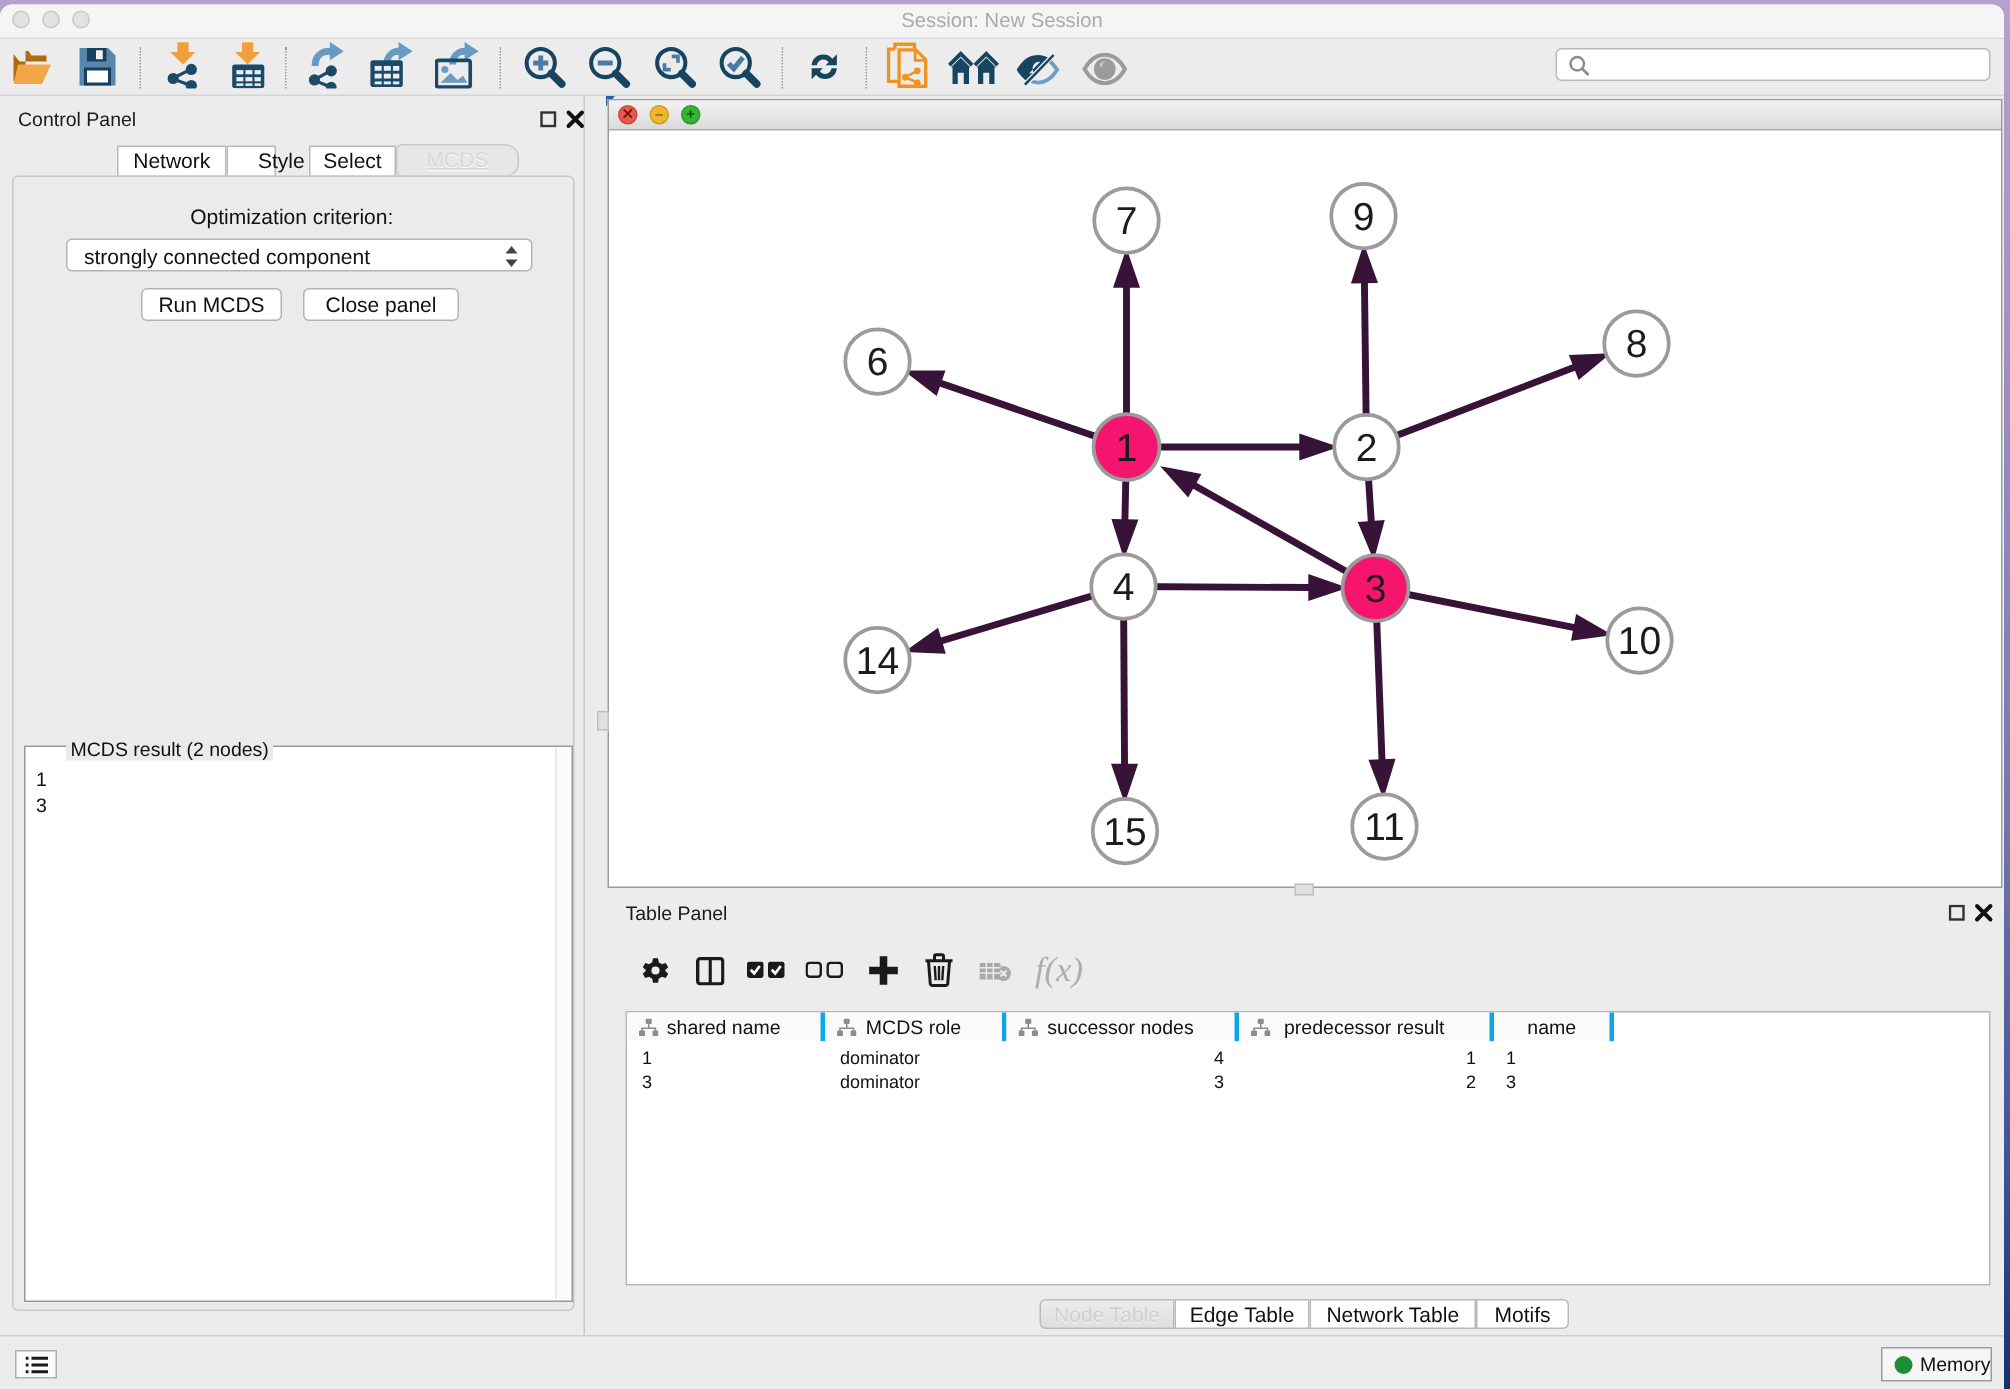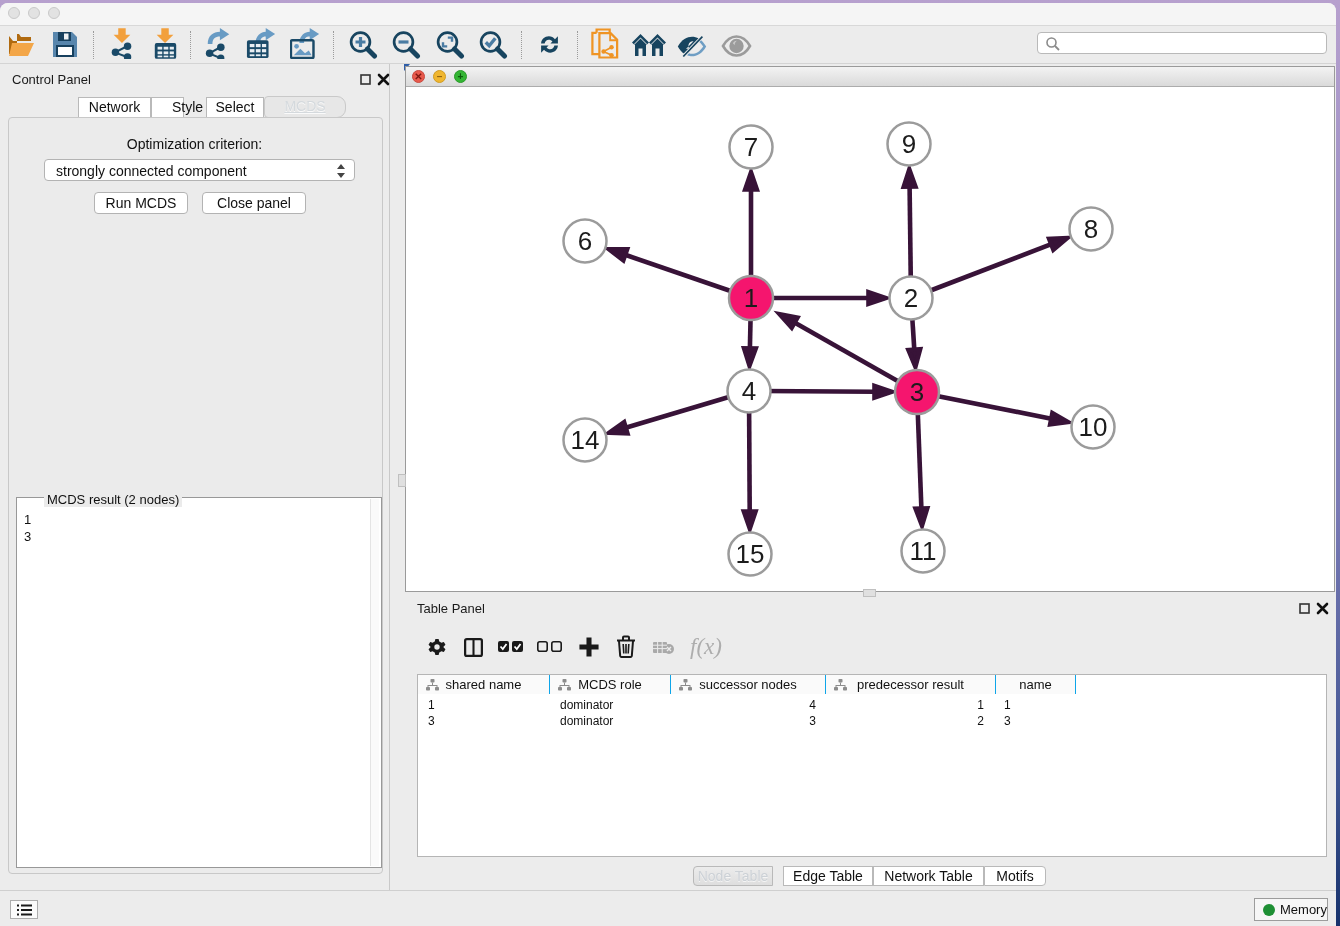--- a/index.html
+++ b/index.html
@@ -23,36 +23,37 @@
 .btn { position:absolute; height:22px; background:#fff; border:1px solid #b3b3b3; border-radius:4px; font-size:14px; color:#111; text-align:center; line-height:20px; }
 #mcdsbox { position:absolute; left:16px; top:433px; width:366px; height:371px; background:#fff; border:1px solid #989898; }
 #mcdslabel { position:absolute; left:24px; top:428px; background:#ebebeb; padding:0 3px; font-size:13px; color:#111;margin-left:20px; }
 #netwin { position:absolute; left:405px; top:63px; width:930px; height:526px; background:#fff; border:1px solid #9a9a9a; }
 #nettitle { position:absolute; left:0; top:0; width:100%; height:20px; background:linear-gradient(#f3f3f3,#dadada); border-bottom:1px solid #acacac; }
 #nettitle .t { position:absolute; width:100%; top:3px; text-align:center; font-size:13px; color:#111; }
 .mac { position:absolute; top:3px; width:13px; height:13px; border-radius:50%; }
 .mac span { position:absolute; left:0; top:0; width:11px; height:11px; font-size:10px; font-weight:bold; text-align:center; line-height:11px; }
 #tpanel { position:absolute; left:406px; top:590px; width:930px; height:297px; background:#ececec; }
 #tableview { position:absolute; left:11px; top:81px; width:910px; height:183px; background:#fff; border:1px solid #b5b5b5; }
-.th { position:absolute; top:0; height:19px; border-right:1px solid #0ea5e9; background:#fafafa; font-size:13px; color:#111;text-decoration:underline; }
+.th { position:absolute; top:0; height:19px; border-right:3px solid #0ea5e9; background:#fafafa; font-size:13px; color:#111;text-decoration:underline; }
 .th .lbl { position:absolute; top:2px; width:100%; text-align:center; }
 .thicon { position:absolute; left:8px; top:4px; }
 .tcell { position:absolute; font-size:12px; color:#111; }
 .btab { position:absolute; top:0; height:20px; background:#fff; border:1px solid #b9b9b9; font-size:14px; color:#111; text-align:center; line-height:18px; }
 #statusbar { position:absolute; left:0; top:887px; width:100%; height:36px; background:#ececec; border-top:1px solid #cfcfcf; }
 #memorybtn { position:absolute; left:1254px; top:7px; width:74px; height:23px; background:#f6f6f6; border:1px solid #9c9c9c; font-size:13px; color:#111; }
 #listbtn { position:absolute; left:10px; top:9px; width:28px; height:19px; background:#fbfbfb; border:1px solid #adadad; }
 </style>
 </head>
 <body>
 <div id="win">
   <div id="titlebar">
     <div class="tl" style="left:8px;"></div>
     <div class="tl" style="left:28px;"></div>
     <div class="tl" style="left:48px;"></div>
+    <div id="title">Session: New Session</div>
   </div>
   <div id="toolbar">
     <svg class="tbi" style="left:7px;top:5px;" width="29" height="28" viewBox="0 0 29 28">
       <path d="M2 6 L2 24 L10 24 L10 4 L12 4 L14 7 L24 7 L24 11 L6 11 Z" fill="#b06a10" transform="translate(0,-1)"></path>
       <path d="M5 12 L27 12 L21 25 L2 25 Z" fill="#f3a648"></path>
     </svg>
     <svg class="tbi" style="left:51px;top:4px;" width="28" height="29" viewBox="0 0 28 29">
       <path d="M2 2 L21 2 L26 7 L26 27 L2 27 Z" fill="#5886ad"></path>
       <path d="M7 2 L20 2 L20 11 L7 11 Z" fill="#17405e"></path>
       <path d="M13 3.5 L17.5 3.5 L17.5 9.5 L13 9.5 Z" fill="#eef2f5"></path>
@@ -406,21 +407,21 @@
       <div class="tcell" style="left:142px; top:23px;">dominator</div>
       <div class="tcell" style="left:370px; top:23px; width:28px; text-align:right;">4</div>
       <div class="tcell" style="left:538px; top:23px; width:28px; text-align:right;">1</div>
       <div class="tcell" style="left:586px; top:23px;">1</div>
       <div class="tcell" style="left:10px; top:39px;">3</div>
       <div class="tcell" style="left:142px; top:39px;">dominator</div>
       <div class="tcell" style="left:370px; top:39px; width:28px; text-align:right;">3</div>
       <div class="tcell" style="left:538px; top:39px; width:28px; text-align:right;">2</div>
       <div class="tcell" style="left:586px; top:39px;">3</div>
     </div>
-    <div class="btab" style="left:287px; top:273px; width:80px; background:linear-gradient(#ececec,#dedede); color:#ccd1d6; text-shadow:0 1px 0 #f5f5f5; border-radius:4px 0 0 4px;">Node Table</div>
+    <div class="btab" style="left:287px; top:273px; width:90px; background:linear-gradient(#ececec,#dedede); color:#ccd1d6; text-shadow:0 1px 0 #f5f5f5; border-radius:4px 0 0 4px;">Node Table</div>
     <div class="btab" style="left:377px; top:273px; width:90px;">Edge Table</div>
     <div class="btab" style="left:467px; top:273px; width:111px;">Network Table</div>
     <div class="btab" style="left:578px; top:273px; width:62px; border-radius:0 4px 4px 0;">Motifs</div>
   </div>
   <div style="position:absolute;left:398px;top:471px;width:8px;height:13px;background:#e0e0e0;border:1px solid #c0c0c0;"></div>
   <div style="position:absolute;left:863px;top:586px;width:13px;height:8px;background:#e0e0e0;border:1px solid #c0c0c0;"></div>
   <div id="statusbar">
     <div id="listbtn">
         <svg style="position:absolute;left:6px;top:3px;" width="15" height="12" viewBox="0 0 15 12">
           <g fill="#1a1a1a">

